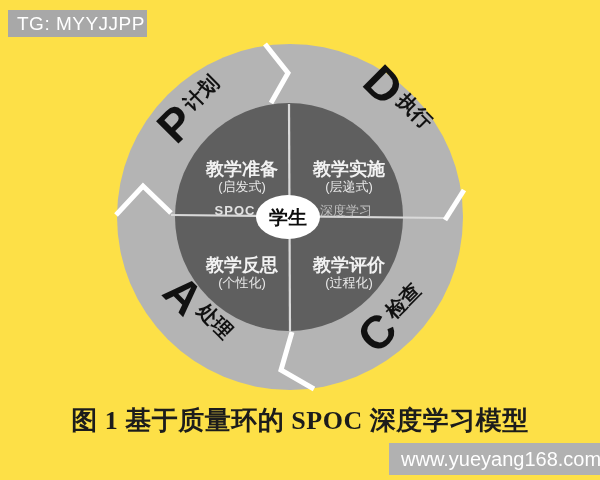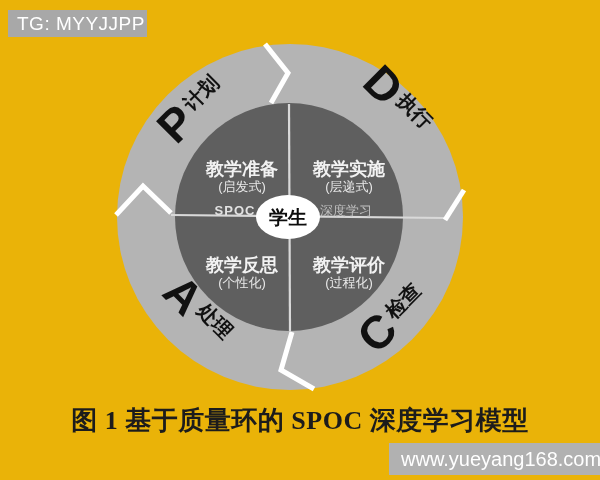--- a/index.html
+++ b/index.html
@@ -2,21 +2,21 @@
 <html><head>
 <meta charset="utf-8">
 <style>
   html, body { margin: 0; padding: 0; }
   body {
     width: 600px; height: 480px;
     background: #ffffff;
     font-family: "Liberation Sans", "DejaVu Sans", sans-serif;
     overflow: hidden;
   }
-  .stage { position: relative; width: 600px; height: 480px; background: #eab308; }
+  .stage { position: relative; width: 600px; height: 480px; background: #fde047; }
 
   .tg-badge {
     position: absolute; left: 8px; top: 10px;
     width: 139px; height: 27px;
     background: #a8a8a8;
     color: #ffffff;
     font-size: 19px; line-height: 27px;
     padding-left: 9px; box-sizing: border-box;
     letter-spacing: 0.5px;
   }

